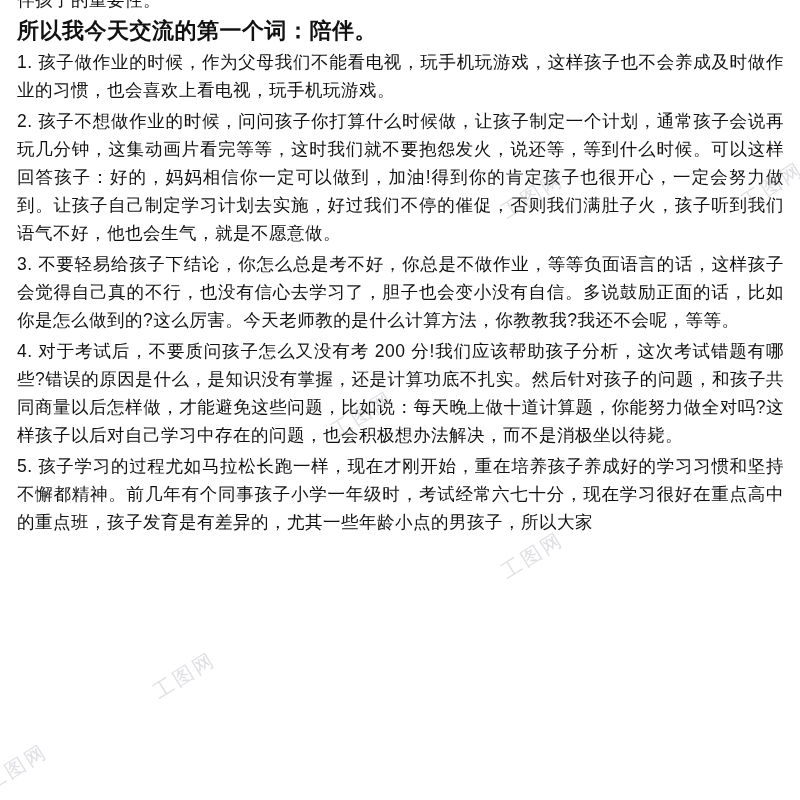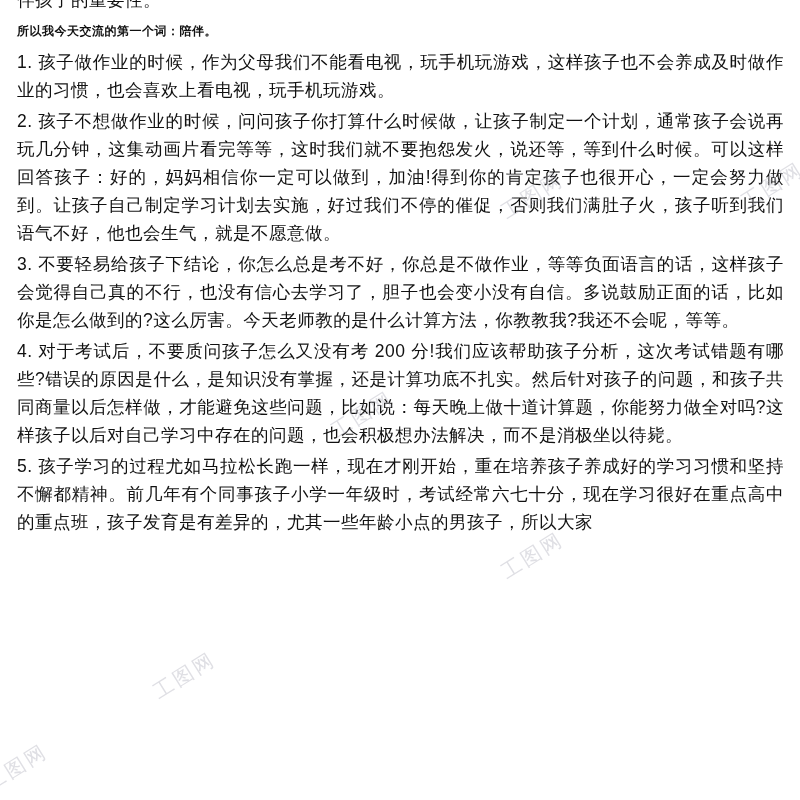--- a/index.html
+++ b/index.html
@@ -24,21 +24,21 @@
     font-size: 17.5px;
     line-height: 28px;
     text-align: justify;
     text-justify: inter-character;
     letter-spacing: 0.5px;
     margin-bottom: 3px;
     word-break: break-all;
   }
   p.doc-heading {
     font-weight: bold;
-    font-size: 12px;
+    font-size: 22px;
     line-height: 28px;
     margin-bottom: 3px;
     letter-spacing: 0.5px;
   }
   
   .wm {
     position: absolute;
     z-index: 2;
     color: rgba(170, 170, 185, 0.38);
     font-size: 20px;

